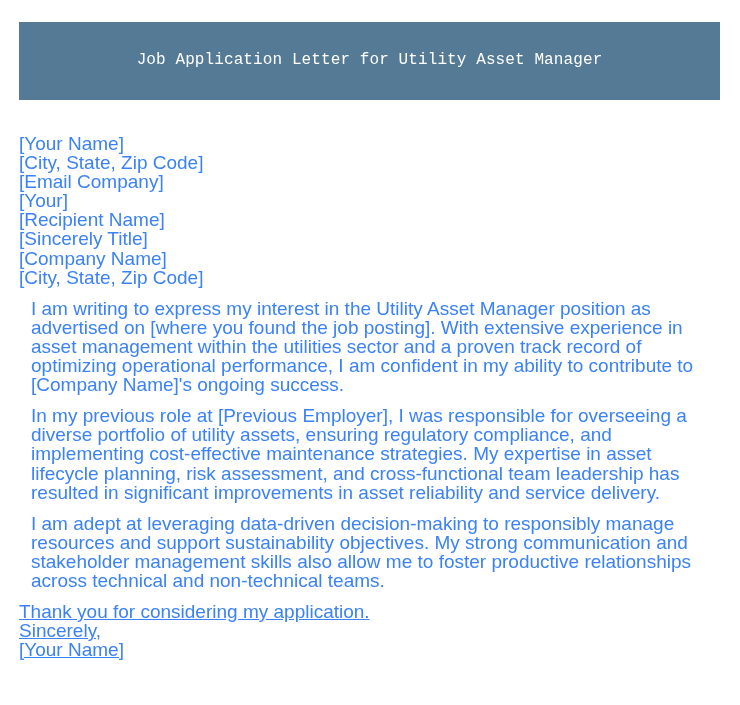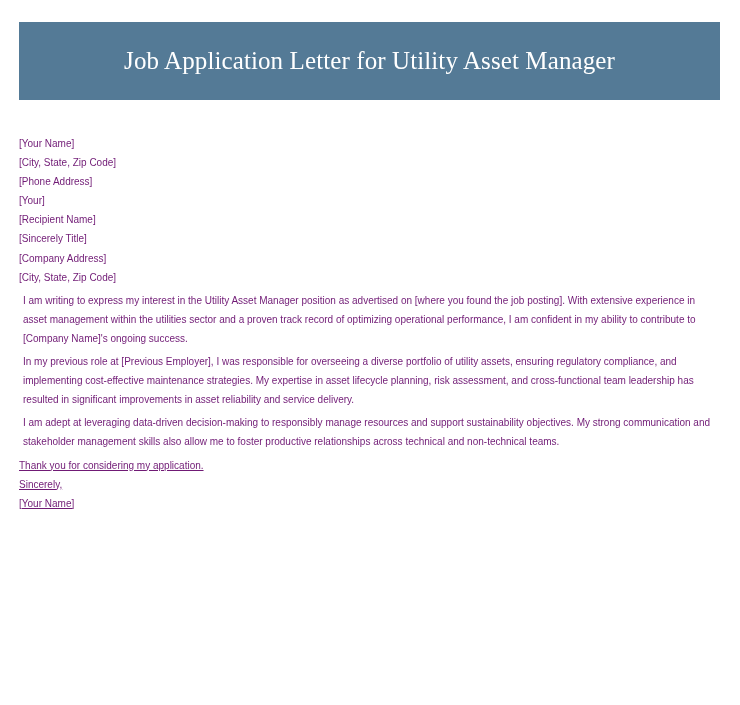--- a/index.html
+++ b/index.html
@@ -27,49 +27,49 @@
     width: 701px;
     height: 78px;
     background: #547a96;
     display: flex;
     align-items: center;
     justify-content: center;
     box-sizing: border-box;
   }
   .letter-title {
     color: #ffffff;
-    font-size: 25px;
+    font-size: 16px;
     font-weight: normal;
     line-height: 1.2;
     letter-spacing: 0.1px;
     text-align: center;
     margin: 8px;
-    font-family: Liberation Serif, serif;
+    font-family: Liberation Mono, monospace;
   }
   .letter-body {
     position: absolute;
     left: 19px;
     top: 134px;
     width: 697px;
-    color: #701a75;
-    font-size: 10px;
+    color: #3b82f6;
+    font-size: 19px;
     line-height: 19.1px;
     font-family: "Liberation Sans", sans-serif;
   }
   .addr-line {
     display: block;
     white-space: pre;
   }
   .salutation {
     display: block;
     white-space: pre;
   }
   .body-para {
     display: block;
-    margin: 4px;
+    margin: 12px;
     padding: 0;
     text-align: left;
   }
   .closing-line {
     display: block;
     white-space: pre;
     text-decoration: underline;
   }
 </style>
 </head>
@@ -79,28 +79,28 @@
 
   <div class="letter-header">
     <h1 class="letter-title">Job Application Letter for Utility Asset Manager</h1>
   </div>
 
   <div class="letter-body">
 
     <div>
       <span class="addr-line">[Your Name]</span>
       <span class="addr-line">[City, State, Zip Code]</span>
-      <span class="addr-line">[Phone Address]</span>
+      <span class="addr-line">[Email Company]</span>
       <span class="addr-line">[Your]</span>
     </div>
 
     <div>
       <span class="addr-line">[Recipient Name]</span>
       <span class="addr-line">[Sincerely Title]</span>
-      <span class="addr-line">[Company Address]</span>
+      <span class="addr-line">[Company Name]</span>
       <span class="addr-line">[City, State, Zip Code]</span>
     </div>
 
 
     <p class="body-para">I am writing to express my interest in the Utility Asset Manager position as advertised on [where you found the job posting]. With extensive experience in asset management within the utilities sector and a proven track record of optimizing operational performance, I am confident in my ability to contribute to [Company Name]'s ongoing success.</p>
     <p class="body-para">In my previous role at [Previous Employer], I was responsible for overseeing a diverse portfolio of utility assets, ensuring regulatory compliance, and implementing cost-effective maintenance strategies. My expertise in asset lifecycle planning, risk assessment, and cross-functional team leadership has resulted in significant improvements in asset reliability and service delivery.</p>
     <p class="body-para">I am adept at leveraging data-driven decision-making to responsibly manage resources and support sustainability objectives. My strong communication and stakeholder management skills also allow me to foster productive relationships across technical and non-technical teams.</p>
 
     <span class="closing-line">Thank you for considering my application.</span>
     <span class="closing-line">Sincerely,</span>

